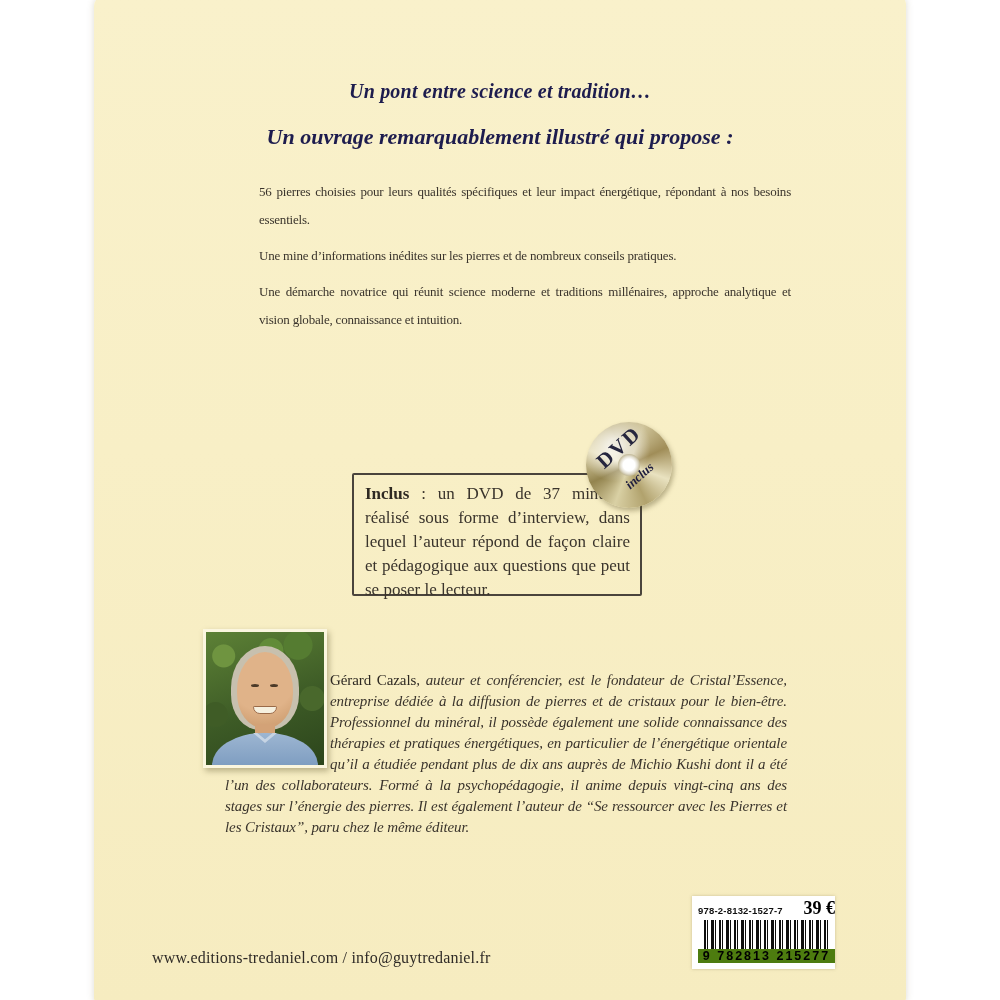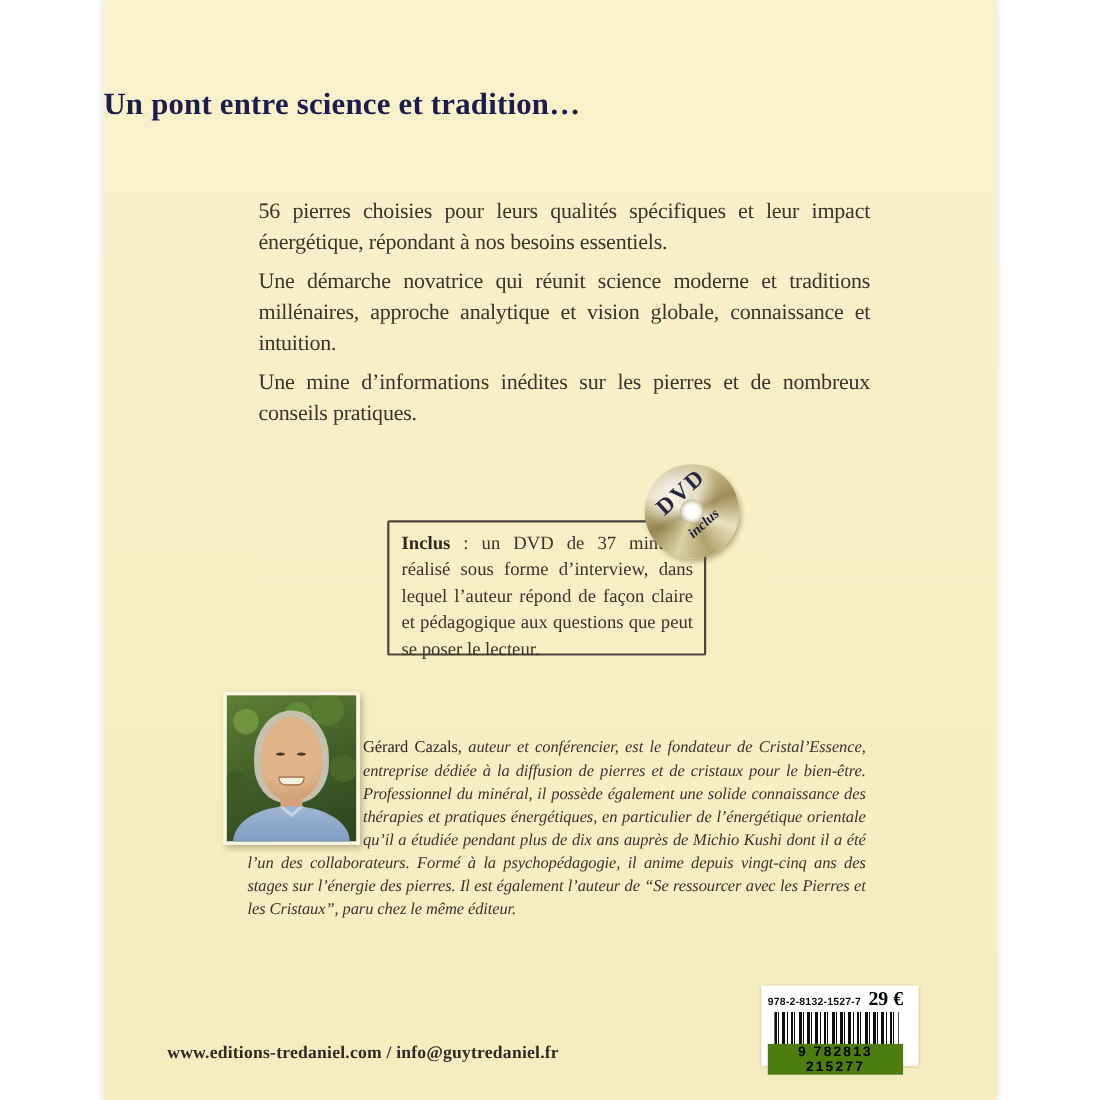--- a/index.html
+++ b/index.html
@@ -4,28 +4,28 @@
 <style>
   * { margin:0; padding:0; box-sizing:border-box; }
   body { font-family:"Liberation Serif", serif; background:#ffffff; }
   .stage { position:relative; width:1000px; height:1000px; background:#ffffff; overflow:hidden; }
 
   .cover { position:absolute; left:94px; top:-4px; width:812px; height:1008px;
            background:linear-gradient(180deg,#f9f1cb 0%,#f8efc6 45%,#f6ecc0 100%);
            border-radius:10px 8px 6px 6px;
            box-shadow:0 0 7px rgba(120,110,70,.25); }
 
-  .title { position:absolute; left:0; top:84px; width:100%; 
-           font-size:28px; font-weight:bold; color:#1d1c4e; letter-spacing:.2px; }
+  .title { position:absolute; left:0; top:84px; width:100%; text-align:center;
+           font-size:20px; font-weight:bold; font-style:italic; color:#1d1c4e; letter-spacing:.2px; }
   .subtitle { position:absolute; left:0; top:128px; width:100%; text-align:center;
            font-size:22px; font-weight:bold; font-style:italic; color:#1d1c4e; }
 
   .paras { position:absolute; left:141px; top:182px; width:556px; }
-  .paras p { font-size:20px; letter-spacing:-0.2px; line-height:28px; text-align:justify;
-             color:#3a342c; margin-bottom:8px; }
+  .paras p { font-size:13px; letter-spacing:-0.2px; line-height:28px; text-align:justify;
+             color:#3a342c; margin-bottom:8px;margin-left:24px; }
 
   .dvd-box { position:absolute; left:258px; top:477px; width:290px; height:123px;
              border:2px solid #4a443c; border-radius:2px; padding:7px 10px 6px 11px;
              font-size:17px; line-height:24px; text-align:justify; color:#3a342c; }
   .dvd-box b { color:#2e2922; }
 
   .disc { position:absolute; left:492px; top:426px; width:86px; height:86px; border-radius:50%;
           background:
             radial-gradient(circle at 34% 28%, rgba(255,255,255,.75) 0 9%, rgba(255,255,255,0) 42%),
             conic-gradient(from 20deg, #cfc49a, #a08d58, #e9e2c0, #b1a26d, #d9d0a4, #93844f, #e5dcb4, #b7a871, #cfc49a);
@@ -67,47 +67,48 @@
               background:#c6d4e4; clip-path:polygon(0 0,50% 100%,100% 0,82% 0,50% 62%,18% 0); }
 
   .bio { position:absolute; left:131px; top:674px; width:562px;
          font-style:italic; font-size:15px; letter-spacing:-0.1px; line-height:21px;
          text-align:justify; color:#3a342c; }
   .bio .spacer { float:left; width:105px; height:101px; }
   .bio .author-name { font-style:normal; font-weight:normal; color:#2e2922; }
 
   .barcode { position:absolute; left:598px; top:900px; width:143px; height:73px;
              background:#ffffff; box-shadow:0 0 3px rgba(120,110,70,.35);
-             padding:2px 14px 0 6px; z-index:4; }
+             padding:2px 0 0 6px; z-index:4; }
   .bc-top { display:flex; align-items:baseline; justify-content:space-between; }
   .bc-isbn { font-family:"Liberation Sans", sans-serif; font-weight:bold; font-size:9.5px;
              letter-spacing:.2px; color:#111; }
   .bc-price { font-weight:bold; font-size:18px; color:#000; white-space:nowrap; }
   .bc-bars { height:36px; margin:1px 4px 0 6px;
              background:repeating-linear-gradient(90deg,
                #0d0d0d 0 2px, #fff 2px 3px, #0d0d0d 3px 4px, #fff 4px 7px,
                #0d0d0d 7px 10px, #fff 10px 11px, #0d0d0d 11px 12px, #fff 12px 15px); }
   .bc-digits { position:relative; margin:-7px 0 0 0; text-align:center;
                font-family:"Liberation Sans", sans-serif; font-size:12.5px; font-weight:bold;
                letter-spacing:2px; color:#000; background:#4d7c0f; }
 
-  .website { position:absolute; left:58px; top:953px; font-size:16px; color:#2e2a26; letter-spacing:.2px;font-weight:bold; }
+  .website { position:absolute; left:58px; top:953px; font-size:16px; color:#2e2a26; letter-spacing:.2px; }
 </style>
 </head>
 <body>
 
 <div class="stage">
   <div class="cover">
 
     <div class="title">Un pont entre science et tradition…</div>
+    <div class="subtitle">Un ouvrage remarquablement illustré qui propose :</div>
 
     <div class="paras">
       <p>56 pierres choisies pour leurs qualités spécifiques et leur impact énergétique, répondant à nos besoins essentiels.</p>
+      <p>Une mine d’informations inédites sur les pierres et de nombreux conseils pratiques.</p>
       <p>Une démarche novatrice qui réunit science moderne et traditions millénaires, approche analytique et vision globale, connaissance et intuition.</p>
-      <p>Une mine d’informations inédites sur les pierres et de nombreux conseils pratiques.</p>
     </div>
 
     <div class="dvd-box">
       <b>Inclus</b><span> : un DVD de 37 minutes, réalisé sous forme d’interview, dans lequel l’auteur répond de façon claire et pédagogique aux questions que peut se poser le lecteur.</span>
     </div>
 
     <div class="disc">
       <span class="disc-dvd">DVD</span>
       <span class="disc-inclus">inclus</span>
     </div>
@@ -124,21 +125,21 @@
     </div>
 
     <div class="bio">
       <span class="spacer"></span>
       <span class="author-name">Gérard Cazals</span><span>, auteur et conférencier, est le fondateur de Cristal’Essence, entreprise dédiée à la diffusion de pierres et de cristaux pour le bien-être. Professionnel du minéral, il possède également une solide connaissance des thérapies et pratiques énergétiques, en particulier de l’énergétique orientale qu’il a étudiée pendant plus de dix ans auprès de Michio Kushi dont il a été l’un des collaborateurs. Formé à la psychopédagogie, il anime depuis vingt-cinq ans des stages sur l’énergie des pierres. Il est également l’auteur de “Se ressourcer avec les Pierres et les Cristaux”, paru chez le même éditeur.</span>
     </div>
 
     <div class="barcode">
       <div class="bc-top">
         <span class="bc-isbn">978-2-8132-1527-7</span>
-        <span class="bc-price">29 €</span>
+        <span class="bc-price">39 €</span>
       </div>
       <div class="bc-bars"></div>
       <div class="bc-digits">9 782813 215277</div>
     </div>
 
     <div class="website">www.editions-tredaniel.com / info@guytredaniel.fr</div>
 
   </div>
 </div>
 

